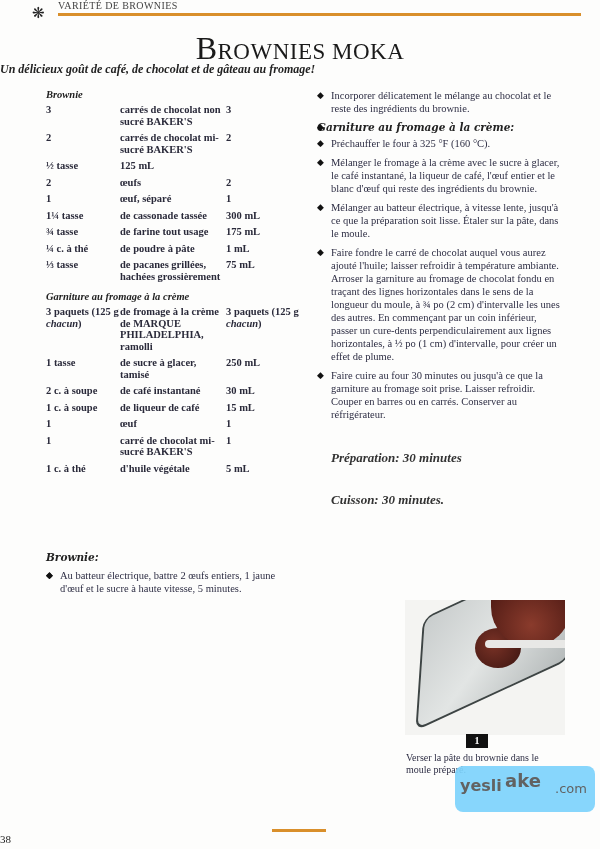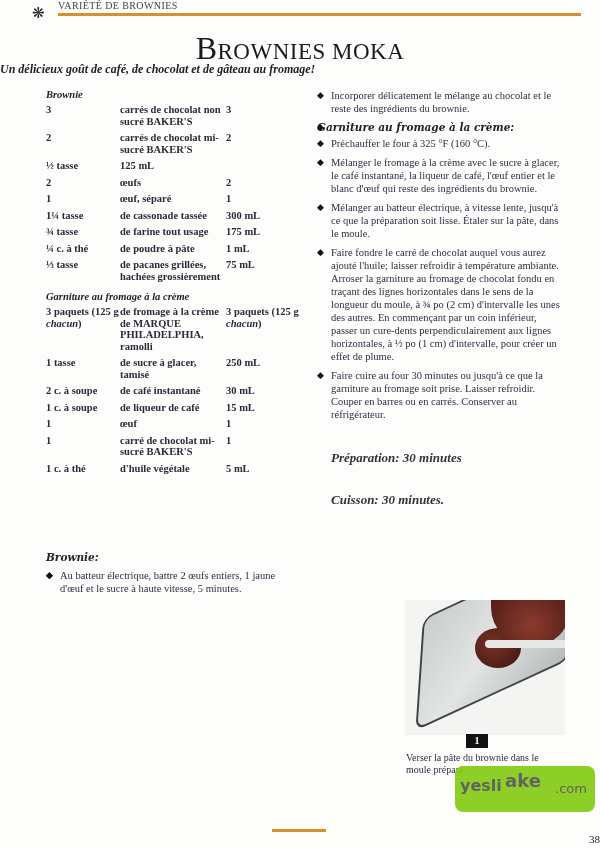--- a/index.html
+++ b/index.html
@@ -34,27 +34,27 @@
   .timing { font-style: italic; font-weight: bold; font-size: 13px; line-height: 10px; padding-left: 14px; color: #333; font-family: "Liberation Serif", serif; margin-top: 32px; }
 
   .photo { position: absolute; left: 405px; top: 600px; width: 160px; height: 135px; background: #f4f4f2; overflow: hidden; }
   .photo .pan { position: absolute; left: 18px; top: 18px; width: 150px; height: 105px; background: linear-gradient(135deg,#c9cdcd,#e2e5e4 50%,#b5baba); border: 2px solid #3d4444; border-radius: 10px; transform: skewY(-28deg) rotate(4deg); transform-origin: top left; }
   .photo .batter { position: absolute; left: 70px; top: 28px; width: 46px; height: 40px; background: radial-gradient(circle at 40% 40%,#7a3226,#3a1410); border-radius: 50%; }
   .photo .bowl { position: absolute; left: 86px; top: -8px; width: 80px; height: 55px; background: radial-gradient(circle at 50% 60%,#8a3b2c,#4e1a14); border-radius: 0 0 40px 40px; }
   .photo .bowl-rim { position: absolute; left: 80px; top: 40px; width: 86px; height: 8px; background: #e8e8e6; border-radius: 4px; }
   .step-num { position: absolute; left: 466px; top: 734px; width: 22px; height: 14px; background: #111; color: #fff; font-size: 10px; font-weight: bold; text-align: center; line-height: 14px; font-family: "Liberation Serif", serif; }
   .caption { position: absolute; left: 406px; top: 752px; width: 160px; font-size: 10px; line-height: 12px; color: #2e2e44; font-family: "Liberation Serif", serif; }
 
-  .watermark { position: absolute; left: 455px; top: 766px; width: 140px; height: 46px; background: #84cc16; border-radius: 8px; opacity: 0.92; }
+  .watermark { position: absolute; left: 455px; top: 766px; width: 140px; height: 46px; background: #7dd3fc; border-radius: 8px; opacity: 0.92; }
   .watermark .wm-a { position: absolute; left: 5px; top: 10px; font-family: "DejaVu Sans", sans-serif; font-weight: bold; font-size: 16px; color: #555; }
   .watermark .wm-b { position: absolute; left: 50px; top: 4px; font-family: "DejaVu Sans", sans-serif; font-weight: bold; font-size: 18px; color: #555; }
   .watermark .wm-c { position: absolute; left: 100px; top: 15px; font-family: "DejaVu Sans", sans-serif; font-size: 13px; color: #555; }
 
   .footer-rule { position: absolute; left: 272px; top: 829px; width: 54px; height: 3px; background: #d98f2b; }
-  .page-num { position: absolute; left: 0; width: 600px; top: 833px; text-align: right; font-size: 11px; color: #222; font-family: "Liberation Serif", serif; }
+  .page-num { position: absolute; left: 0; width: 600px; top: 833px; text-align: left; font-size: 11px; color: #222; font-family: "Liberation Serif", serif; }
 </style>
 </head>
 <body>
 
 <div class="header">
   <span class="ornament">❋</span>
   <span class="section">VARIÉTÉ DE BROWNIES</span>
   <div class="rule"></div>
 </div>
 

